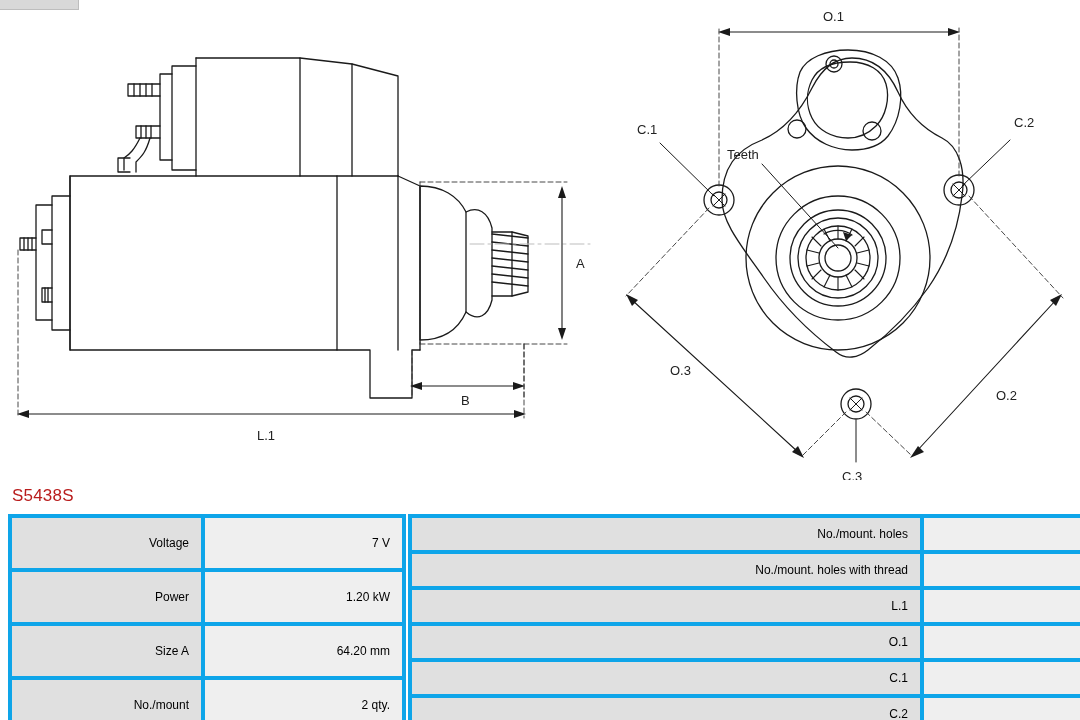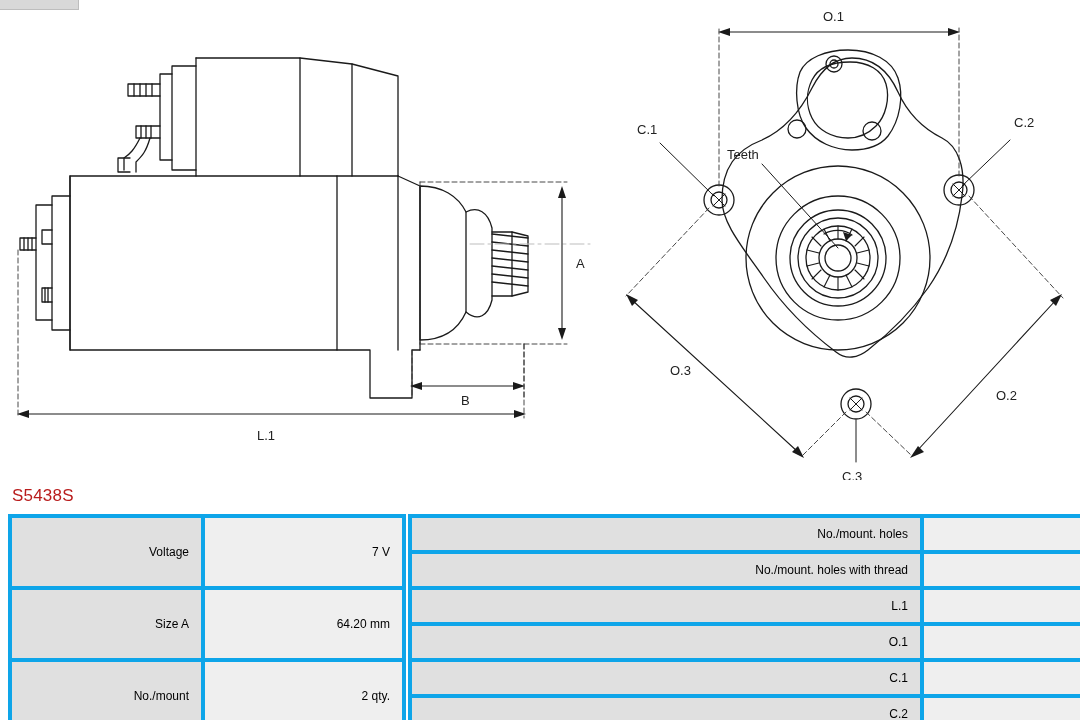--- a/index.html
+++ b/index.html
@@ -288,20 +288,24 @@
   <div class="part-number">S5438S</div>
 
   <div class="specs">
     <table class="spec-table left-table">
       <tbody>
         <tr>
           <td class="label">Voltage</td>
           <td class="value">7 V</td>
         </tr>
         <tr>
+          <td class="label">Power</td>
+          <td class="value">1.20 kW</td>
+        </tr>
+        <tr>
           <td class="label">Size A</td>
           <td class="value">64.20 mm</td>
         </tr>
         <tr>
           <td class="label">No./mount</td>
           <td class="value">2 qty.</td>
         </tr>
       </tbody>
     </table>
 

